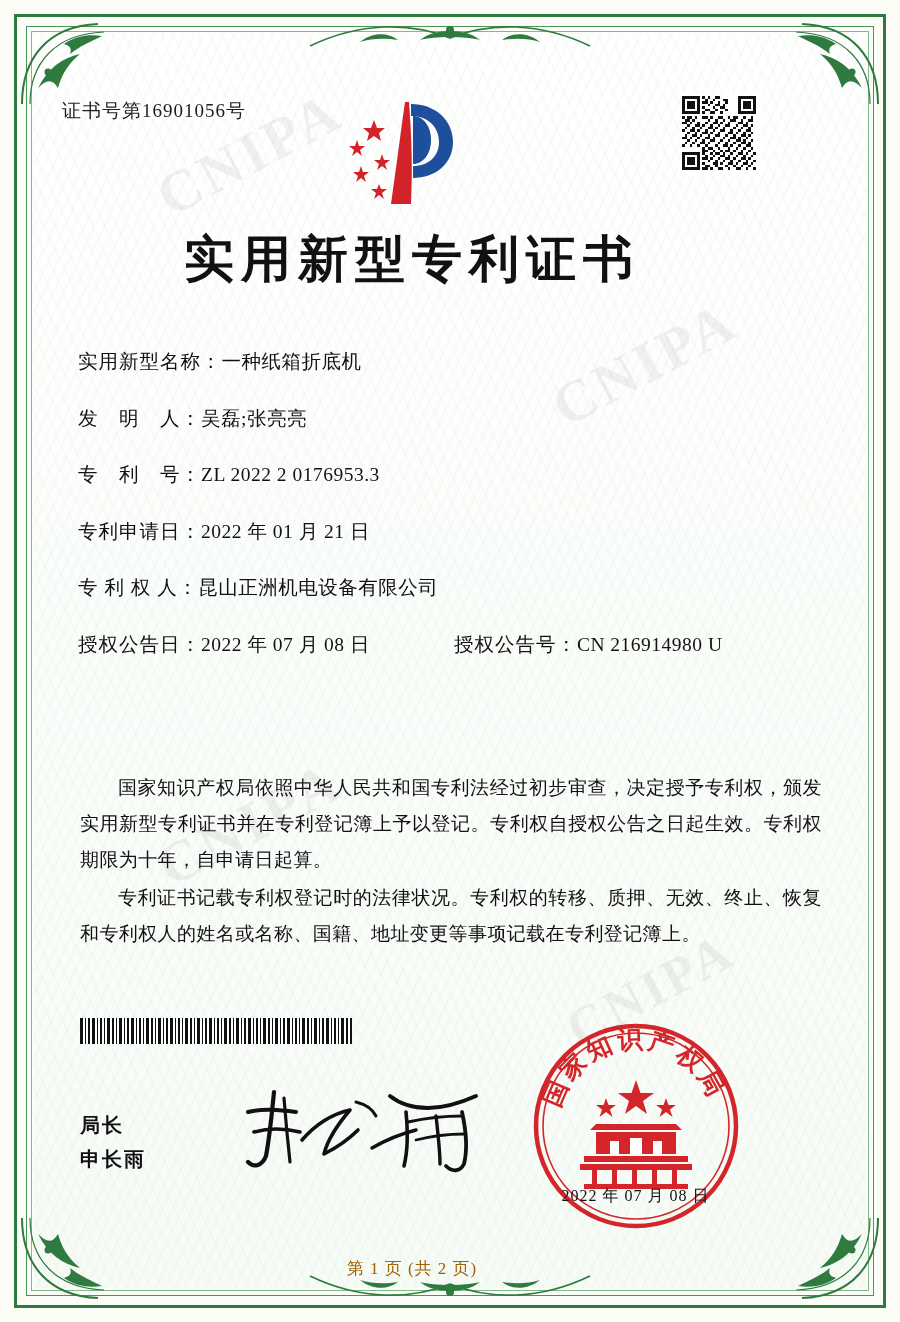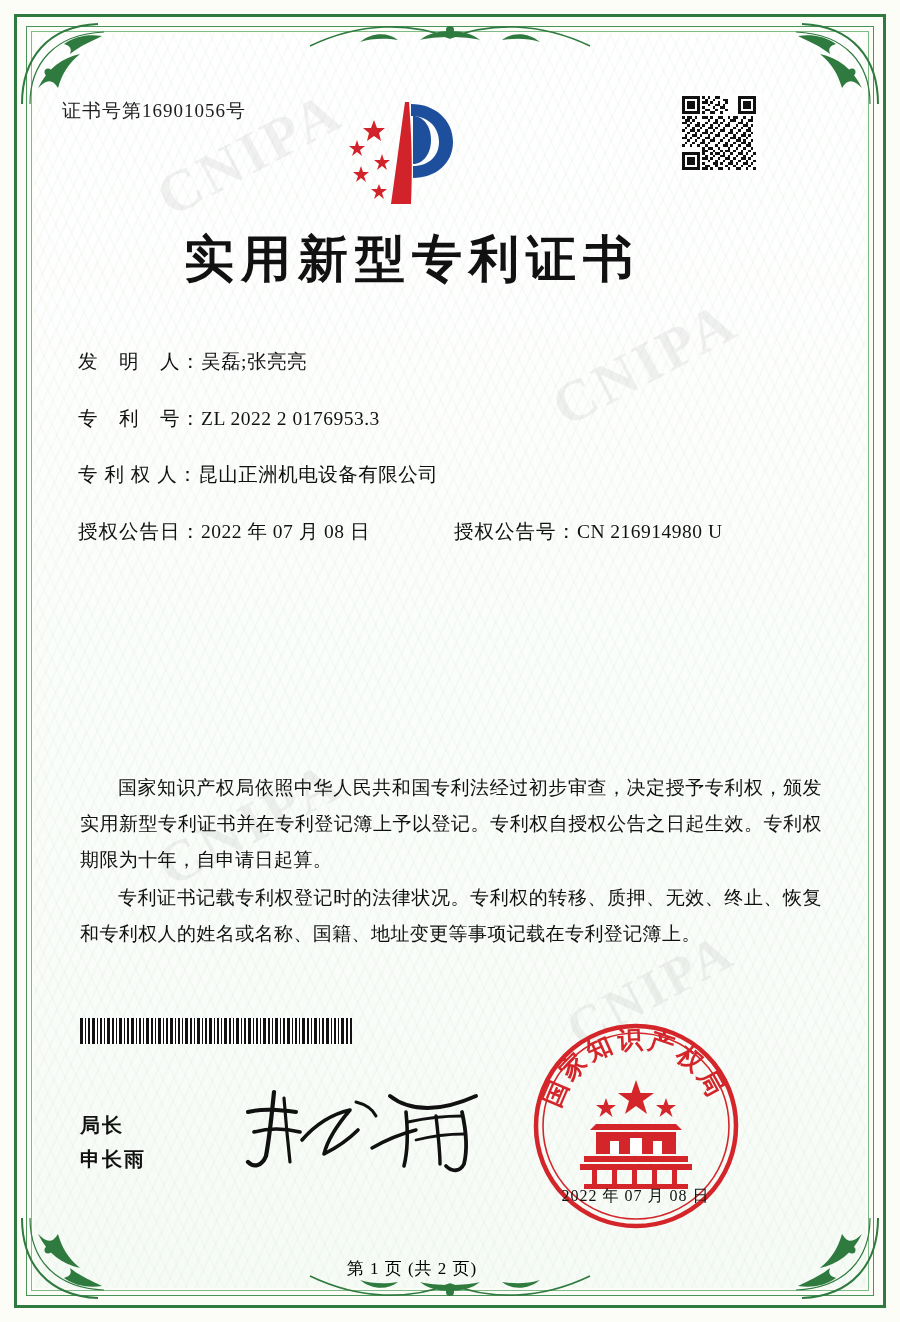--- a/index.html
+++ b/index.html
@@ -245,21 +245,21 @@
     color: #111;
   }
 
   .footer {
     position: absolute;
     left: 0; right: 0;
     bottom: 42px;
     text-align: center;
     font-size: 17px;
     letter-spacing: 1px;
-    color: #000000;
+    color: #a16207;
   }
 </style>
 </head>
 <body>
 
 <div class="page">
 
   <div class="tint"></div>
 
   <div class="border-outer"></div>
@@ -566,24 +566,30 @@
           <polygon points="55,62 57,68 63,68 58,72 60,78 55,74 50,78 52,72 47,68 53,68"></polygon>
           <polygon points="52,92 54,97 60,97 55,101 57,107 52,103 47,107 49,101 44,97 50,97"></polygon>
         </g>
       </svg>
     </div>
 
     <div class="title">实用新型专利证书</div>
 
     <div class="fields">
       <div class="field-row">
+        <span class="flabel">实用新型名称：</span><span class="fval">一种纸箱折底机</span>
+      </div>
+      <div class="field-row">
         <span class="flabel">发　明　人：</span><span class="fval">吴磊;张亮亮</span>
       </div>
       <div class="field-row">
         <span class="flabel">专　利　号：</span><span class="fval">ZL 2022 2 0176953.3</span>
+      </div>
+      <div class="field-row">
+        <span class="flabel">专利申请日：</span><span class="fval">2022 年 01 月 21 日</span>
       </div>
       <div class="field-row">
         <span class="flabel">专 利 权 人：</span><span class="fval">昆山正洲机电设备有限公司</span>
       </div>
       <div class="field-row row-inline">
         <div>
           <span class="flabel">授权公告日：</span><span class="fval">2022 年 07 月 08 日</span>
         </div>
         <div class="col2">
           <span class="flabel">授权公告号：</span><span class="fval">CN 216914980 U</span>

